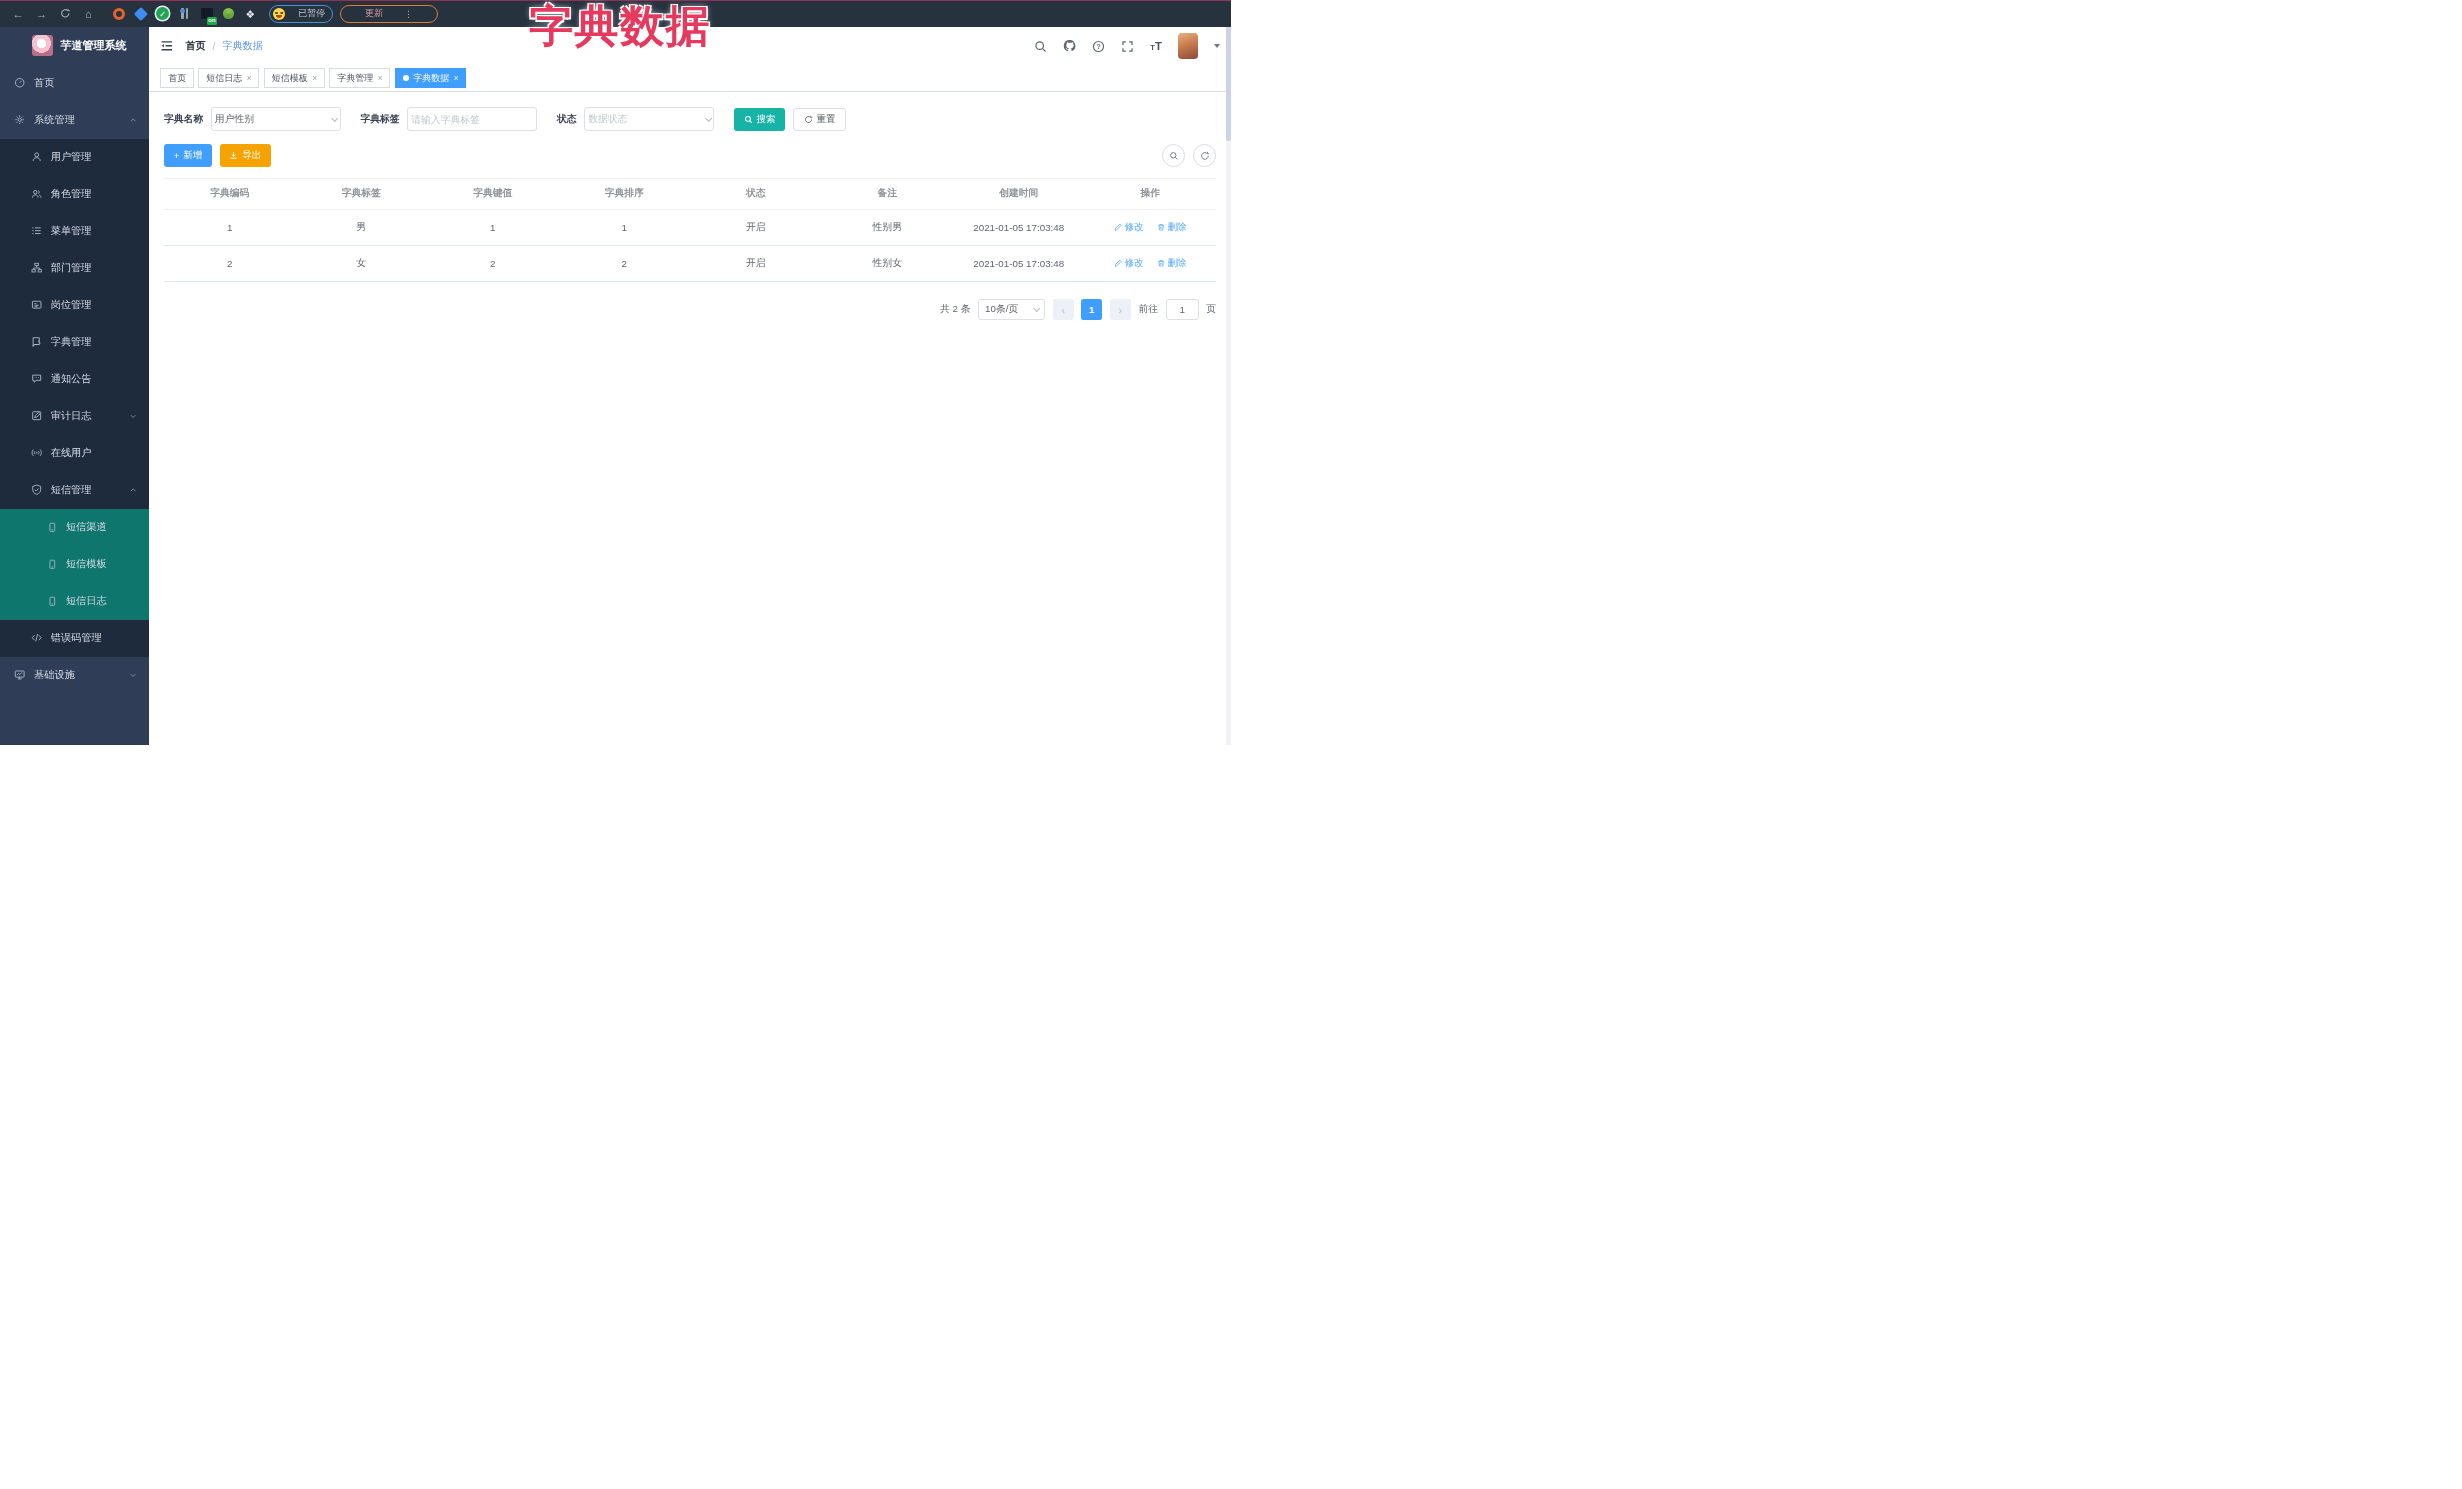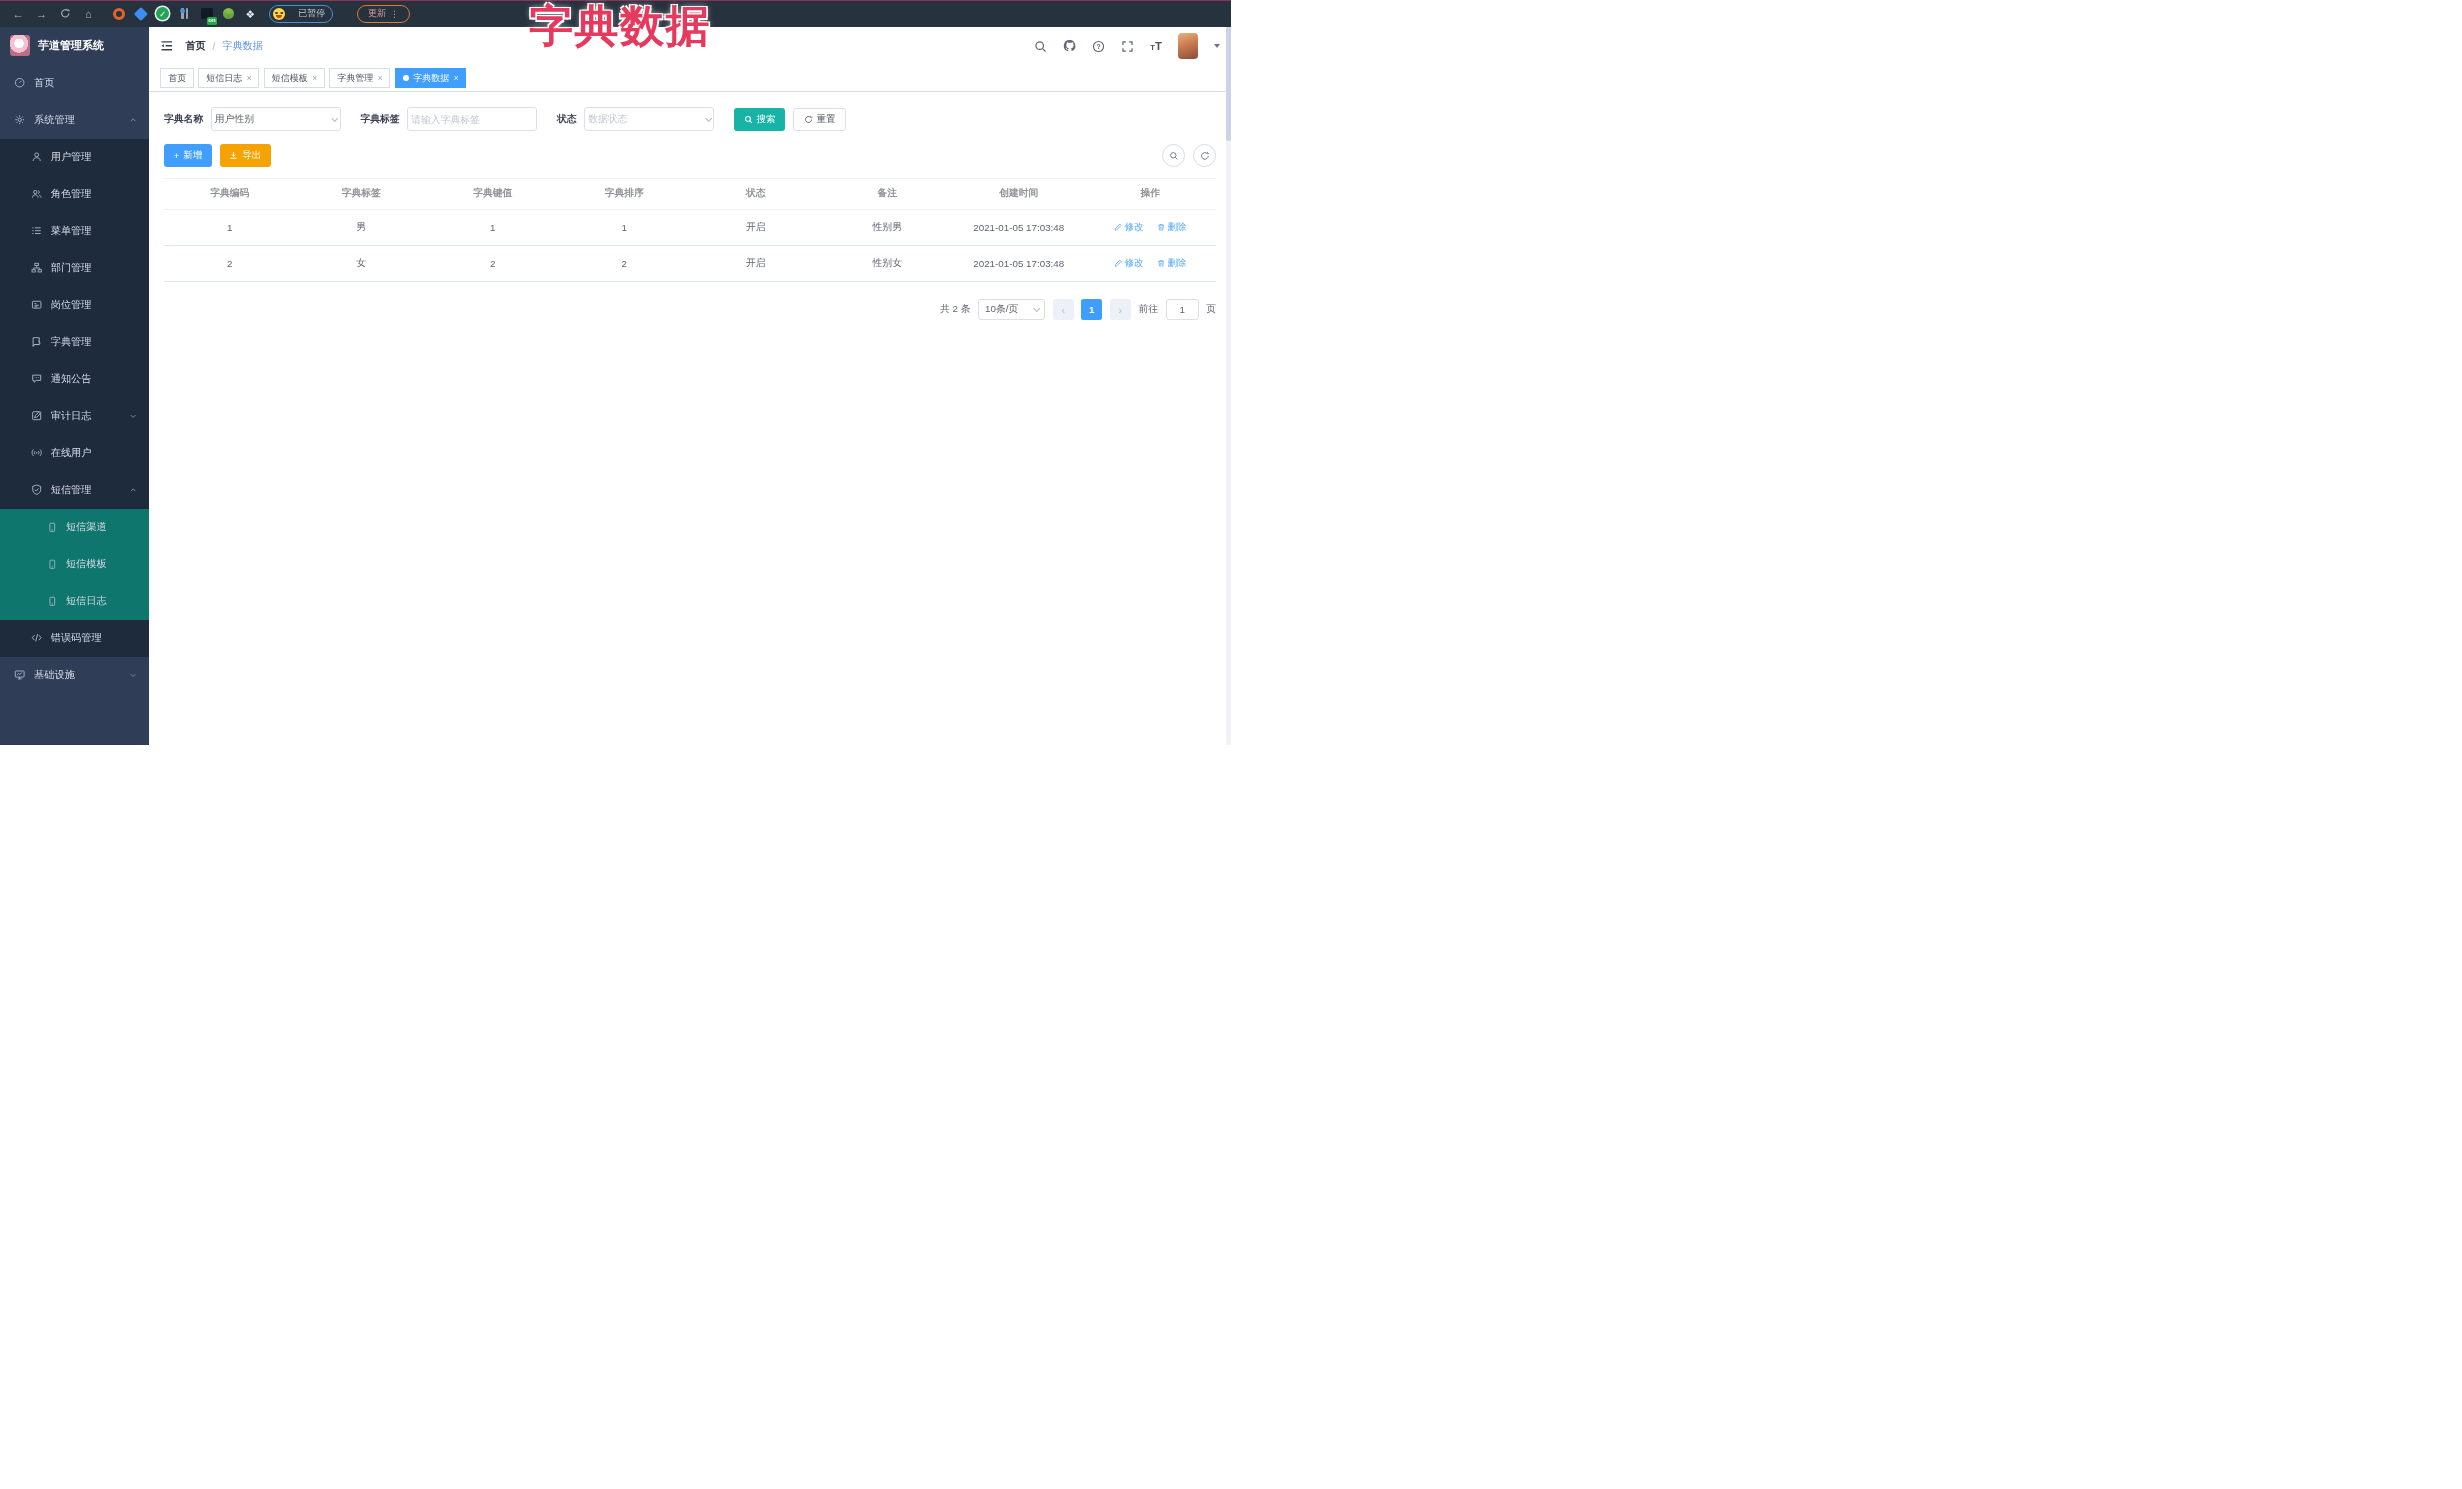--- a/index.html
+++ b/index.html
@@ -47,40 +47,40 @@
     margin-left:9px; height:18px; border:1.5px solid #4a90d9; border-radius:9.8px;
     display:flex; align-items:center; gap:13px; padding:0 6.8px 0 3px;
   }
   .emoji-face{ width:12px; height:12px; border-radius:50%; background:radial-gradient(circle at 50% 35%, #ffd94d 60%, #f5a623); position:relative; }
   .emoji-face::before{ content:""; position:absolute; top:3.8px; left:2.3px; width:2.3px; height:2.3px;
     border-radius:50%; background:#6b3b00; box-shadow:5.3px 0 0 #6b3b00; }
   .emoji-face::after{ content:""; position:absolute; left:3px; top:6.8px; width:6px; height:3px;
     border-radius:0 0 6px 6px; background:#a94e00; }
   .paused-label{ font-size:9px; color:#c2c9d6; }
   .update-pill{
-    margin-left:21px; height:18px; border:1.5px solid #e07a2e; border-radius:9.8px;
-    display:flex; align-items:center; gap:4px; padding:0 10px;
+    margin-left:4px; height:18px; border:1.5px solid #e07a2e; border-radius:9.8px;
+    display:flex; align-items:center; gap:21px; padding:0 24px;
   }
   .update-label{ font-size:9px; color:#d79aa2; }
   .kebab{ color:#c98f98; font-size:9px; letter-spacing:0; }
 
   
   .annotation{
     position:absolute; top:3px; left:529px; z-index:60;
     font-size:44px; font-weight:700; letter-spacing:1.5px; color:#e6395e;
     text-shadow:-1.5px -1.5px 0 #fff, 1.5px -1.5px 0 #fff, -1.5px 1.5px 0 #fff, 1.5px 1.5px 0 #fff, 0 0 6px #ffffffcc;
     pointer-events:none; line-height:1.05;
   }
 
   
   .app{ position:absolute; top:26.5px; left:0; right:0; bottom:0; display:flex; }
 
   
   .sidebar{ width:149px; flex-shrink:0; background:#2f3d56; color:#d5dbe8; display:flex; flex-direction:column; overflow:hidden; }
-  .logo-row{ height:38px; display:flex; align-items:center; gap:7.6px; padding-left:9.8px; flex-shrink:0; }
+  .logo-row{ height:38px; display:flex; align-items:center; gap:7.6px; padding-left:9.8px; flex-shrink:0;justify-content:center; }
   .logo-img{ width:20.5px; height:20.5px; border-radius:3px; flex-shrink:0;
     background:radial-gradient(circle at 45% 40%, #ffffff 0 28%, #f5c0d0 29% 55%, #b86f8a 56% 100%); }
   .logo-title{ font-size:11px; font-weight:700; color:#ffffff; white-space:nowrap; }
   .menu-item{ height:37px; display:flex; align-items:center; gap:8.3px; padding-left:14.4px;
     font-size:10.2px; cursor:pointer; flex-shrink:0; white-space:nowrap; }
   .menu-item .micon{ color:#aab6ca; flex-shrink:0; }
   .submenu-block{ background:#1e2b3c; }
   .lvl2{ padding-left:31px; }
   .lvl3{ padding-left:47px; background:#0f766e; }
   .chev{ margin-left:auto; margin-right:11.4px; color:#8b98ad; flex-shrink:0; }

